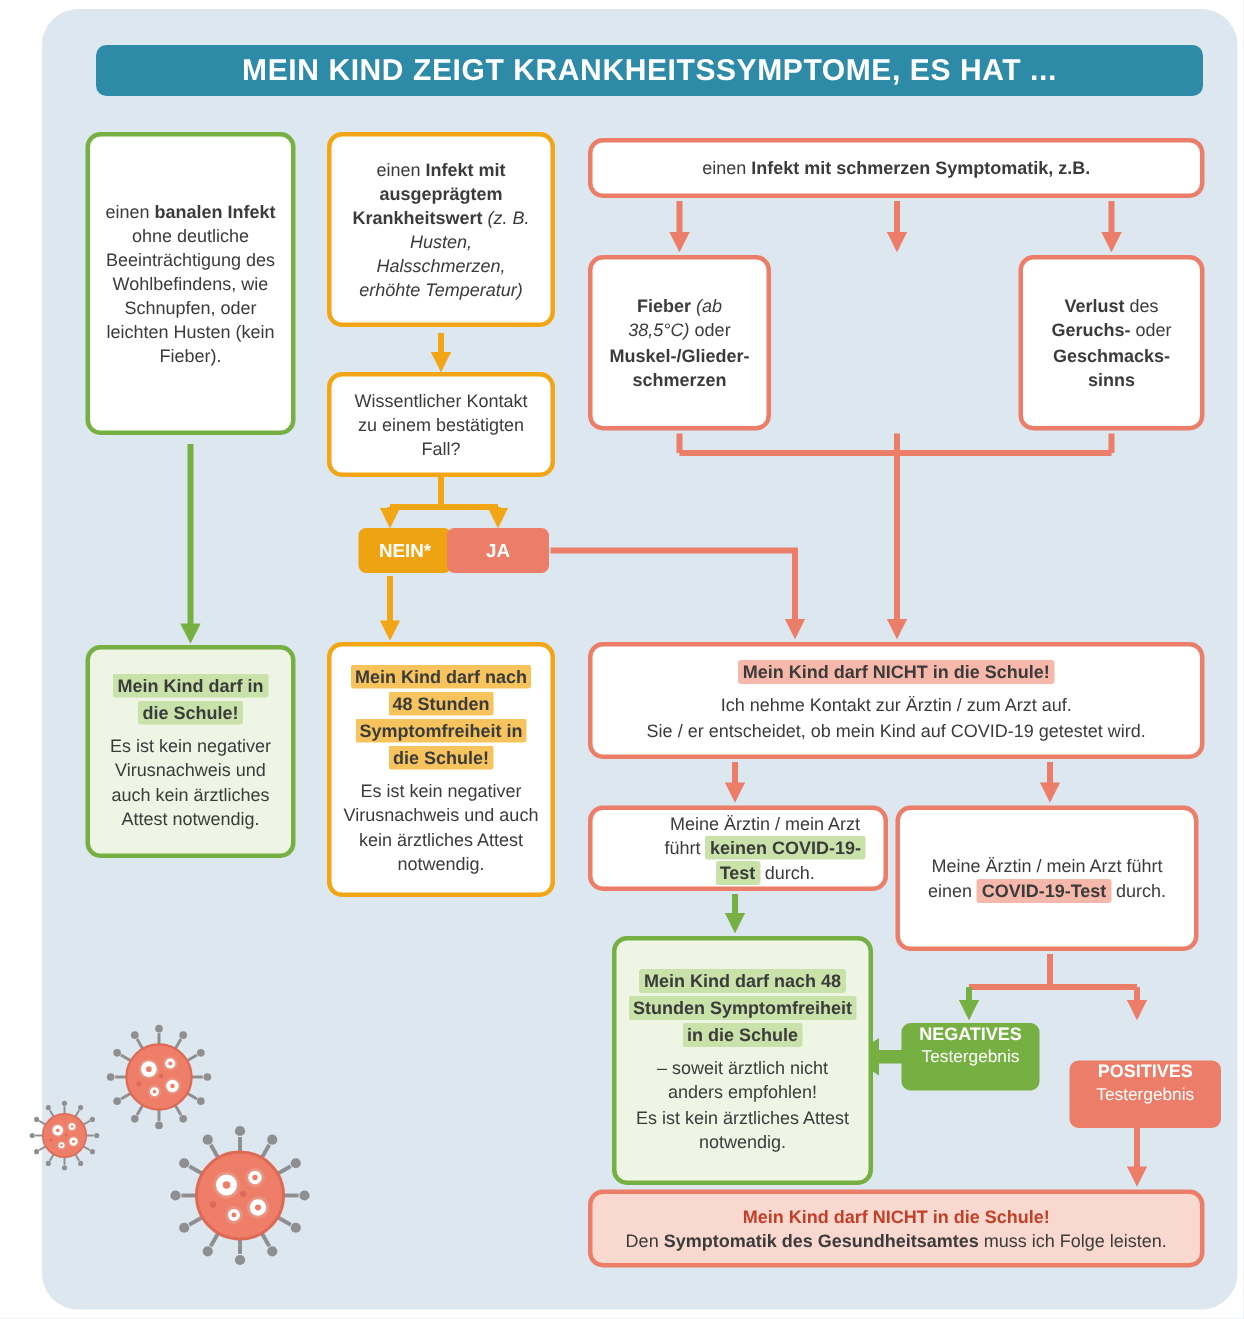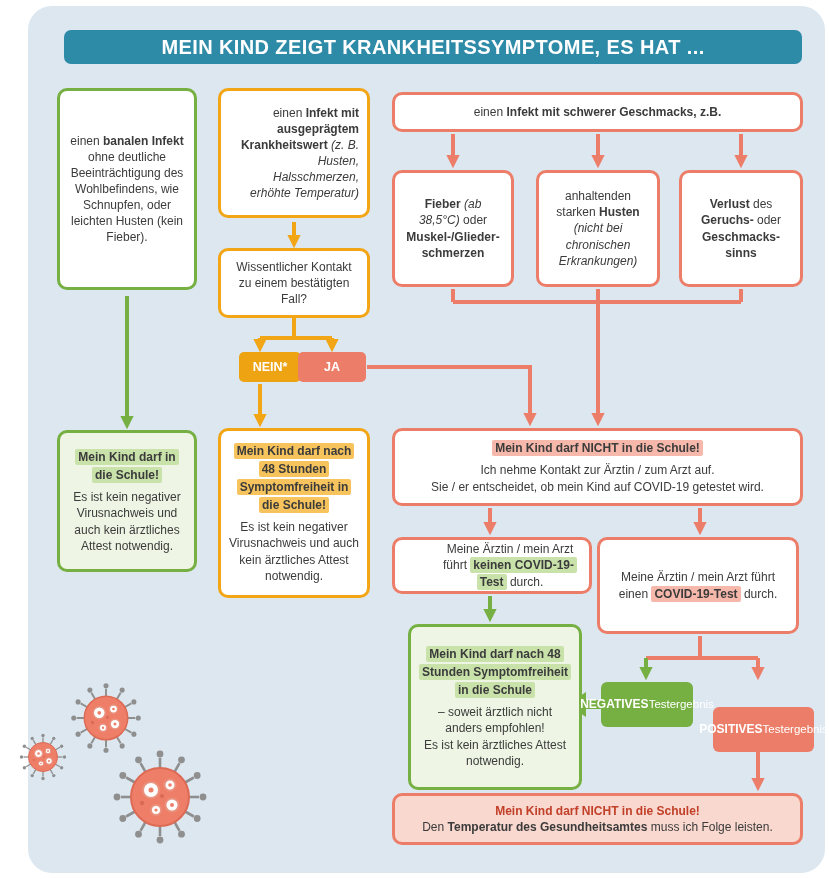--- a/index.html
+++ b/index.html
@@ -38,40 +38,40 @@
   .hl { padding:1px 3px; border-radius:2px;
         box-decoration-break:clone; -webkit-box-decoration-break:clone; }
   .hl-g { background:var(--green-hl); }
   .hl-o { background:var(--orange-hl); }
   .hl-s { background:var(--salmon-hl); }
   .mt { margin-top:5px !important; }
   .ttl-red { color:#c23f28; }
 
   #box-mild    { left:57px;  top:88px;  width:140px; height:202px; border:3px solid var(--green); }
   #out-mild    { left:57px;  top:430px; width:140px; height:142px; border:3px solid var(--green); background:var(--green-bg); }
-  #box-mod     { left:218px; top:88px;  width:152px; height:130px; border:3px solid var(--orange);text-align:right; }
+  #box-mod     { left:218px; top:88px;  width:152px; height:130px; border:3px solid var(--orange); }
   #box-contact { left:218px; top:248px; width:152px; height:70px;  border:3px solid var(--orange); }
   #out-mod     { left:218px; top:428px; width:152px; height:170px; border:3px solid var(--orange); }
   #box-severe  { left:392px; top:92px;  width:411px; height:40px;  border:3px solid var(--salmon); }
   #sym-fever   { left:392px; top:170px; width:122px; height:117px; border:3px solid var(--salmon); }
   #sym-cough   { left:536px; top:170px; width:124px; height:117px; border:3px solid var(--salmon); }
   #sym-smell   { left:679px; top:170px; width:124px; height:117px; border:3px solid var(--salmon); }
   #box-noschool{ left:392px; top:428px; width:411px; height:78px;  border:3px solid var(--salmon); }
   #box-notest  { left:392px; top:537px; width:200px; height:57px;  border:3px solid var(--salmon);padding-left:44px; }
   #box-test    { left:597px; top:537px; width:202px; height:97px;  border:3px solid var(--salmon); }
   #out-free    { left:392px; top:624px; width:174px; height:166px; border:3px solid var(--green); background:var(--green-bg);margin-left:16px; }
   #box-final   { left:392px; top:793px; width:411px; height:52px;  border:3px solid var(--salmon); background:var(--salmon-bg); }
 
   .chip { position:absolute; z-index:2; color:#fff; font-weight:bold; font-size:12.5px;
           border-radius:5px; display:flex; align-items:center; justify-content:center; }
   #chip-nein { left:228px; top:352px; width:62px; height:30px; background:#eda312;margin-left:11px; }
   #chip-ja   { left:298px; top:352px; width:68px; height:30px; background:var(--salmon); }
 
   .resbadge { position:absolute; z-index:2; color:#fff; border-radius:6px;
-              display:flex; flex-direction:row; align-items:center; justify-content:center;
+              display:flex; flex-direction:column; align-items:center; justify-content:flex-start;
               font-size:11.5px; line-height:1.3; }
   .resbadge .b { font-size:12px; }
   #badge-neg { left:601px; top:682px; width:92px; height:45px; background:var(--green); }
   #badge-pos { left:713px; top:707px; width:101px; height:45px; background:var(--salmon); }
 
   .cg { stroke:var(--green);  stroke-width:4; fill:none; }
   .co { stroke:var(--orange); stroke-width:4; fill:none; }
   .cs { stroke:var(--salmon); stroke-width:4; fill:none; }
 </style>
 </head>
@@ -209,40 +209,33 @@
   <div class="box" id="out-mod">
     <p class="ttl">
       <span class="hl hl-o b">Mein Kind darf nach 48 Stunden Symptomfreiheit in die Schule!</span>
     </p>
     <p>Es ist kein negativer Virusnachweis und auch kein ärztliches Attest notwendig.</p>
   </div>
 
   <div class="box" id="box-severe">
     <p>
       <span>einen</span>
-      <span class="b">Infekt mit schwerer Geschmacks, z.B.</span>
+      <span class="b">Infekt mit schmerzen Symptomatik, z.B.</span>
     </p>
   </div>
 
   <div class="box" id="sym-fever">
     <p>
       <span class="b">Fieber</span>
       <span class="it">(ab 38,5°C)</span>
       <span>oder</span>
       <span class="b">Muskel-/Glieder­schmerzen</span>
     </p>
   </div>
 
-  <div class="box" id="sym-cough">
-    <p>
-      <span>anhaltenden starken</span>
-      <span class="b">Husten</span>
-      <span class="it">(nicht bei chronischen Erkrankungen)</span>
-    </p>
-  </div>
 
   <div class="box" id="sym-smell">
     <p>
       <span class="b">Verlust</span>
       <span>des</span>
       <span class="b">Geruchs-</span>
       <span>oder</span>
       <span class="b">Geschmacks­sinns</span>
     </p>
   </div>
@@ -285,18 +278,18 @@
   </div>
   <div class="resbadge" id="badge-pos">
     <span class="b">POSITIVES</span>
     <span>Testergebnis</span>
   </div>
 
   <div class="box" id="box-final">
     <p class="b ttl-red">Mein Kind darf NICHT in die Schule!</p>
     <p>
       <span>Den</span>
-      <span class="b">Temperatur des Gesundheitsamtes</span>
+      <span class="b">Symptomatik des Gesundheitsamtes</span>
       <span>muss ich Folge leisten.</span>
     </p>
   </div>
 
 </div>
 
 </body></html>

